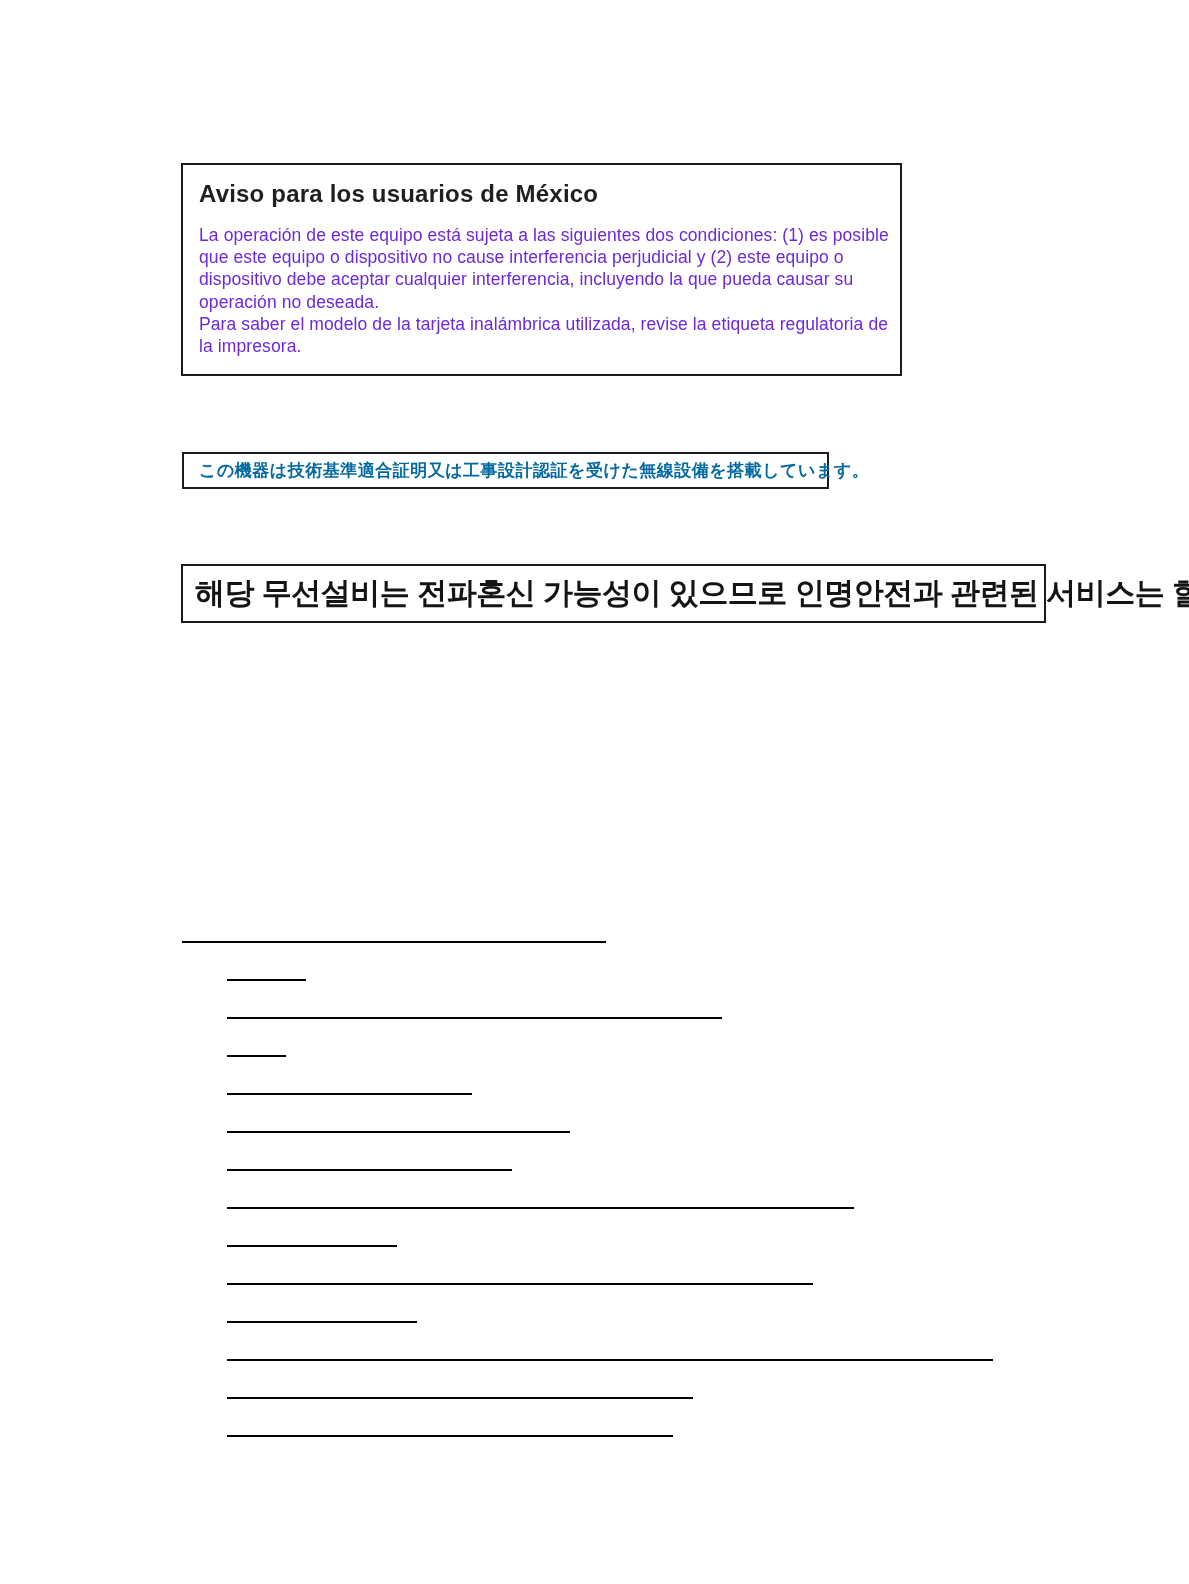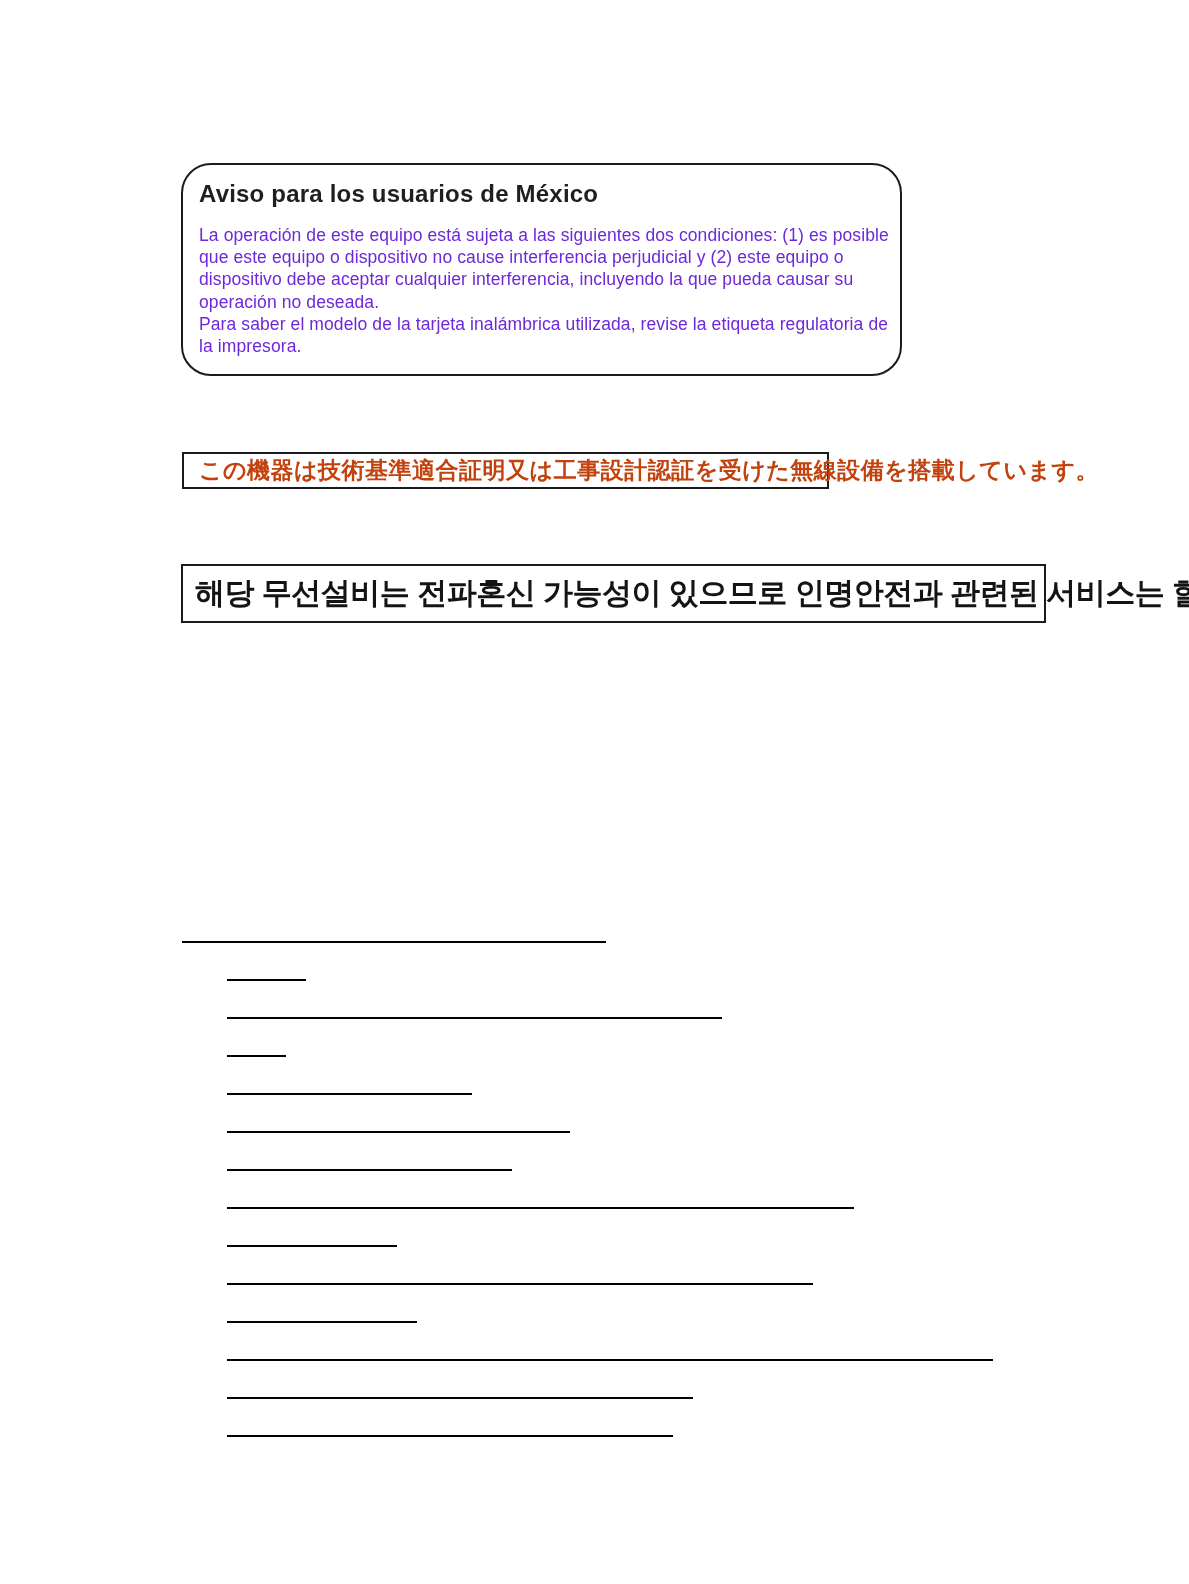--- a/index.html
+++ b/index.html
@@ -21,21 +21,20 @@
     border: 2px solid #1b1b1b;
     background: #ffffff;
   }
   
   .box-mexico {
     left: 181px;
     top: 163px;
     width: 721px;
     height: 213px;
     padding: 15px 4px 0 16px;
-    border-radius: 30px;
   }
   .box-mexico h2 {
     margin: 0;
     font-size: 24px;
     line-height: 28px;
     font-weight: 700;
     color: #1f1f1f;
     letter-spacing: 0.2px;
   }
   .box-mexico p {
@@ -51,23 +50,23 @@
     left: 182px;
     top: 452px;
     width: 647px;
     height: 37px;
     display: flex;
     align-items: center;
     padding-left: 15px;
   }
   .box-japan p {
     margin: 0;
-    font-size: 23px;
+    font-size: 17px;
     font-weight: 700;
-    color: #c2410c;
+    color: #0369a1;
     letter-spacing: 0.5px;
     white-space: nowrap;
   }
   
   .box-korea {
     left: 181px;
     top: 564px;
     width: 865px;
     height: 59px;
     display: flex;

